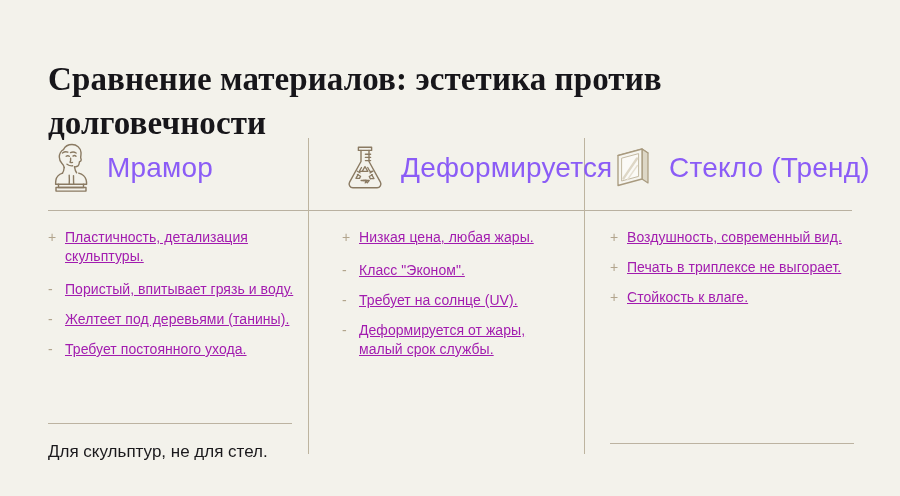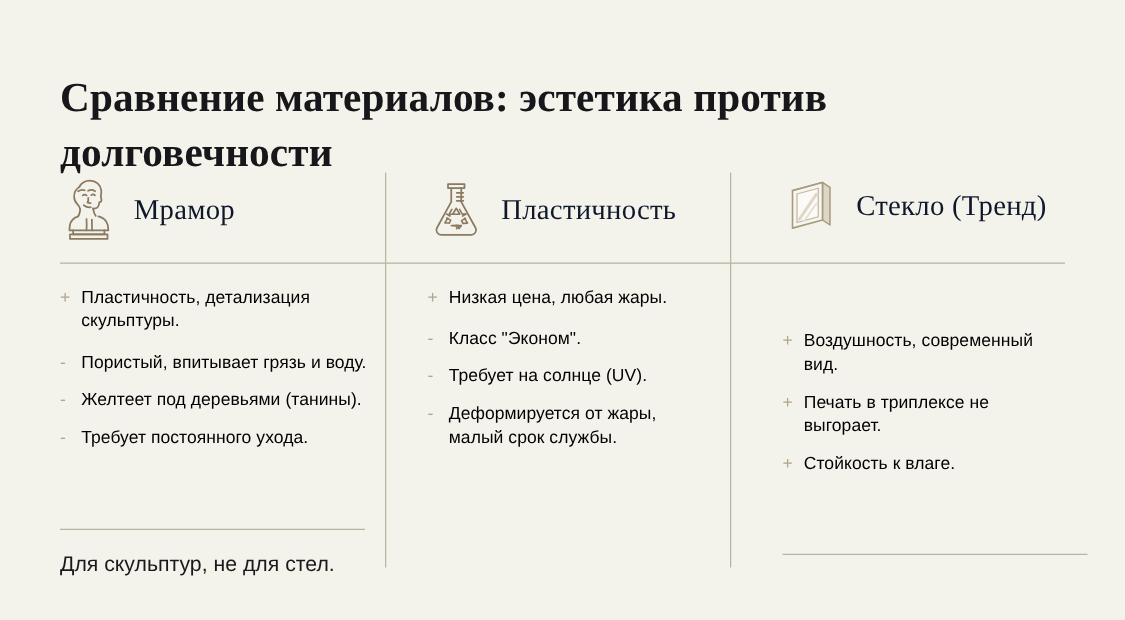--- a/index.html
+++ b/index.html
@@ -57,21 +57,21 @@
 
   .col {
     position: relative;
     box-sizing: border-box;
     display: flex;
     flex-direction: column;
     height: 100%;
   }
   .col-0 { width: 268px; padding-right: 22px; }
   .col-1 { width: 268px; padding-left: 26px; padding-right: 22px; }
-  .col-2 { width: 268px; padding-left: 42px; gap: 42px; }
+  .col-2 { width: 268px; padding-left: 26px; }
 
   
   .vrule {
     position: absolute;
     top: 6px;
     bottom: 8px;
     width: 1px;
     background: #bdb49f;
   }
   .vrule-1 { left: 260px; }
@@ -99,24 +99,24 @@
   .head-icon {
     flex: 0 0 auto;
     width: 46px;
     height: 52px;
     display: flex;
     align-items: center;
     justify-content: center;
   }
   .head-icon svg { display: block; }
   .head-label {
-    font-family: Liberation Serif, serif;
-    font-size: 23px;
+    font-family: Liberation Sans, sans-serif;
+    font-size: 28px;
     font-weight: 400;
-    color: #0f172a;
+    color: #8b5cf6;
     white-space: nowrap;
     letter-spacing: 0.2px;
   }
 
   
   .list {
     flex: 1 1 auto;
     padding-top: 18px;
   }
   .item {
@@ -130,22 +130,23 @@
     width: 17px;
     font-size: 14px;
     line-height: 19px;
     color: #b2a58d;
     font-family: "Liberation Sans", sans-serif;
   }
   .item-text {
     flex: 1 1 auto;
     font-size: 14px;
     line-height: 19px;
-    color: #000000;
+    color: #a21caf;
     letter-spacing: 0.05px;
+    text-decoration: underline;
   }
 
   
   .foot {
     flex: 0 0 auto;
     padding-top: 10px;
   }
   .foot-rule {
     height: 1px;
     background: #bcb3a1;
@@ -240,21 +241,21 @@
                 <path d="M24 36.5l-1.7 2.4-2.1-2.6"></path>
                 <path d="M20.2 38.9l1.9-2.4h-4"></path>
                 <path d="M26.6 30.6l2.4 3.9-3.6.2"></path>
                 <path d="M25.4 34.7l-1.2-2.2 3.2-1.8"></path>
                 <path d="M22.7 23.5l2.1 3.8h2.9"></path>
                 <path d="M27.7 27.3l-2.7 1.6"></path>
                 <path d="M12.3 27.2l2.7 1.6"></path>
               </g>
             </svg>
           </span>
-          <span class="head-label">Пластичность</span>
+          <span class="head-label">Деформируется</span>
         </div>
 
         <div class="list">
           <div class="item">
             <span class="marker">+</span>
             <span class="item-text">Низкая цена, любая жары.</span>
           </div>
           <div class="item gap-before">
             <span class="marker">-</span>
             <span class="item-text">Класс "Эконом".</span>

